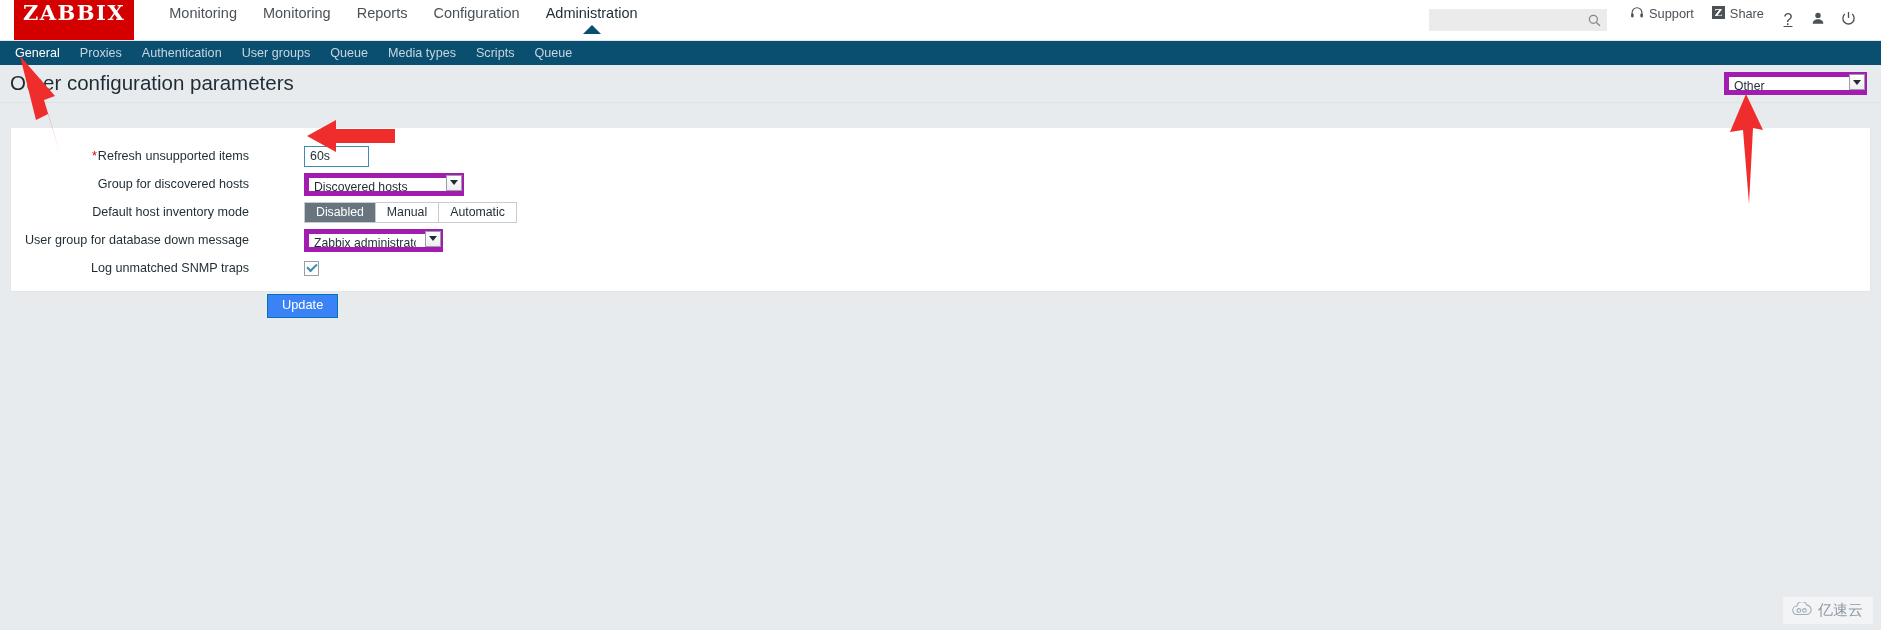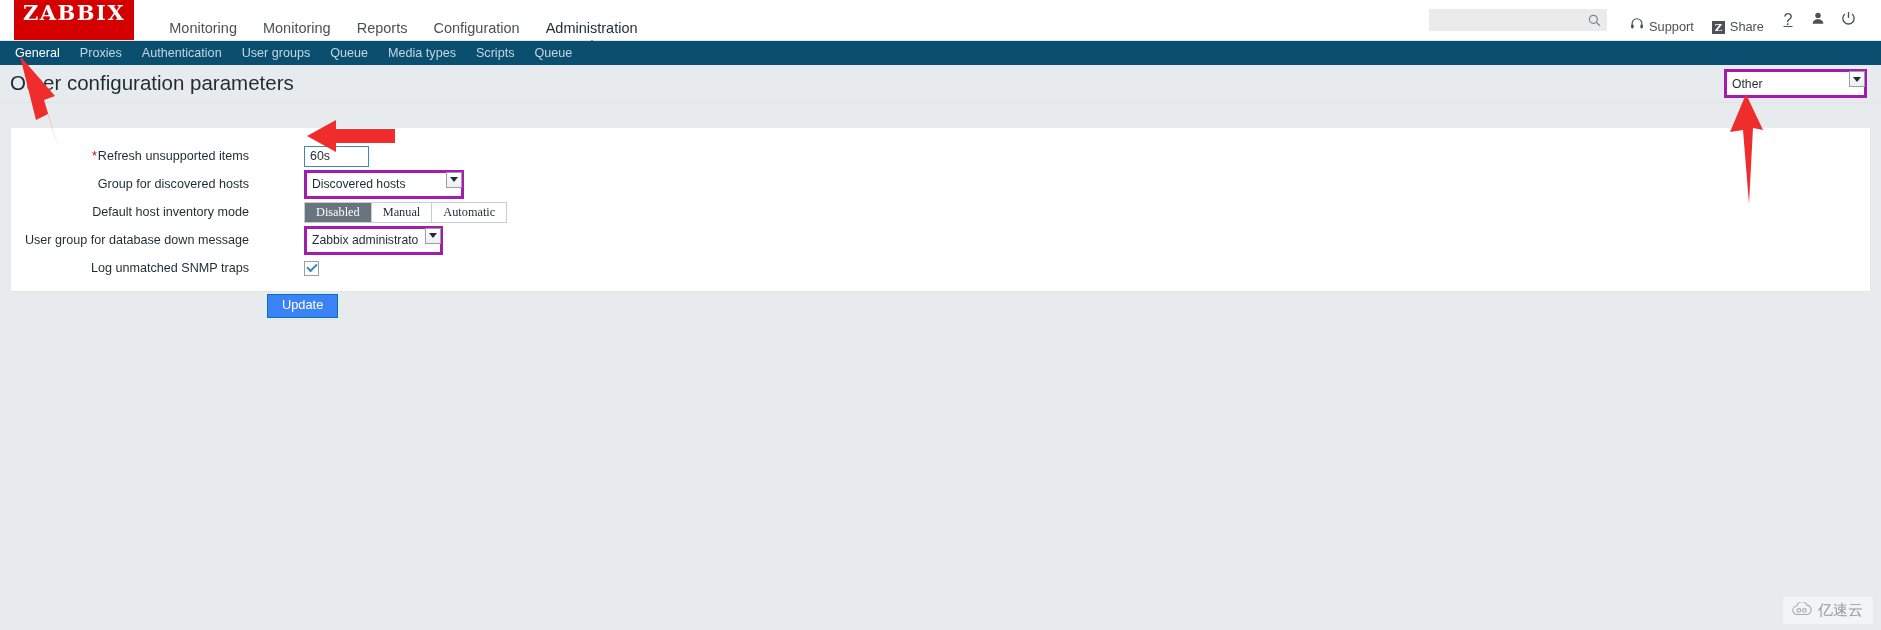--- a/index.html
+++ b/index.html
@@ -28,21 +28,21 @@
     color: #ffffff;
     font-family: "DejaVu Serif", "Liberation Serif", serif;
     font-weight: bold;
     font-size: 21px;
     letter-spacing: 1.5px;
     padding: 2px 9px 16px 9px;
     line-height: 1.05;
     margin-right: 22px;
     user-select: none;
   }
-  .mainnav { display: flex; align-items: flex-start; height: 26px; }
+  .mainnav { display: flex; align-items: flex-end; height: 26px; }
   .mainnav a {
     position: relative;
     display: flex;
     align-items: center;
     height: 41px;
     padding: 0 13px;
     color: #4a5157;
     font-size: 14.5px;
     text-decoration: none;
     white-space: nowrap;
@@ -76,21 +76,21 @@
   }
   .searchbox input {
     flex: 1;
     border: none; outline: none; background: transparent;
     font-size: 12.5px; color: #3a4246;
     font-family: "Liberation Sans", sans-serif;
     min-width: 0;
   }
   .searchbox .mag { flex: 0 0 auto; line-height: 0; }
   .tr-item {
-    display: flex; align-items: flex-end;
+    display: flex; align-items: flex-start;
     gap: 5px;
     padding: 0 9px;
     color: #4a5157;
     font-size: 12.8px;
     text-decoration: none;
     white-space: nowrap;
     height: 28px;
   }
   .tr-item .zsq {
     display: inline-flex; align-items: center; justify-content: center;
@@ -147,23 +147,23 @@
   .pagetitle {
     font-size: 20.5px;
     color: #1f2c33;
     font-weight: normal;
     line-height: 1;
   }
   .head-select-wrap { margin-left: auto; }
   .zselect {
     appearance: none;
     -webkit-appearance: none;
-    width: 143px; height: 29px;
-    background: #ffffff;
-    border: 3px solid #a21caf;
+    width: 143px; height: 23px;
+    background: #ffffff;
+    border: 5px solid #a21caf;
     font-size: 12.2px;
     color: #1f2c33;
     font-family: "Liberation Sans", sans-serif;
     padding: 0 22px 0 5px;
     line-height: 18px;
   }
   .selwrap { position: relative; display: inline-block; }
   .selwrap .arrowbtn {
     position: absolute;
     top: 2px; right: 2px;
@@ -223,21 +223,20 @@
 
   .sel-discovered { width: 160px; }
   .sel-usergroup { width: 139px; }
 
   
   .seg {
     display: inline-flex;
     border: 1px solid #c9ccce;
     height: 21px;
     background: #ffffff;
-    font-family: Liberation Serif, serif;
   }
   .seg span {
     display: flex; align-items: center; justify-content: center;
     padding: 0 11px;
     font-size: 12.3px;
     color: #1f2c33;
     border-right: 1px solid #c9ccce;
     white-space: nowrap;
     cursor: pointer;
   }

